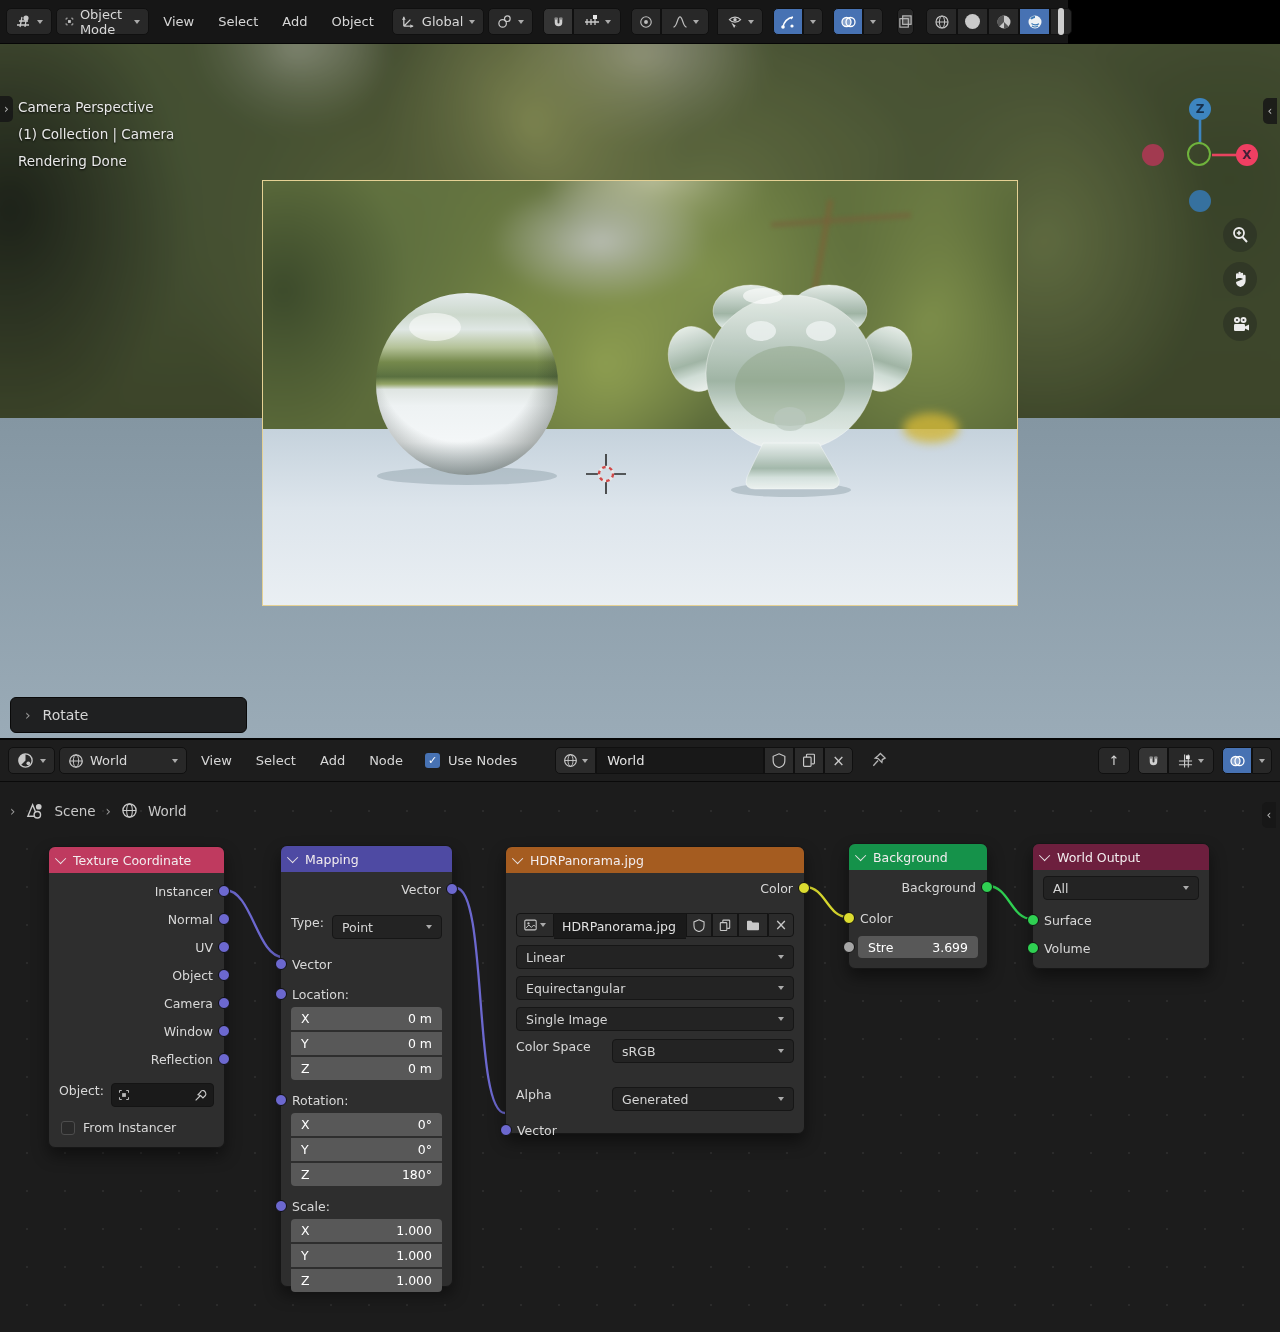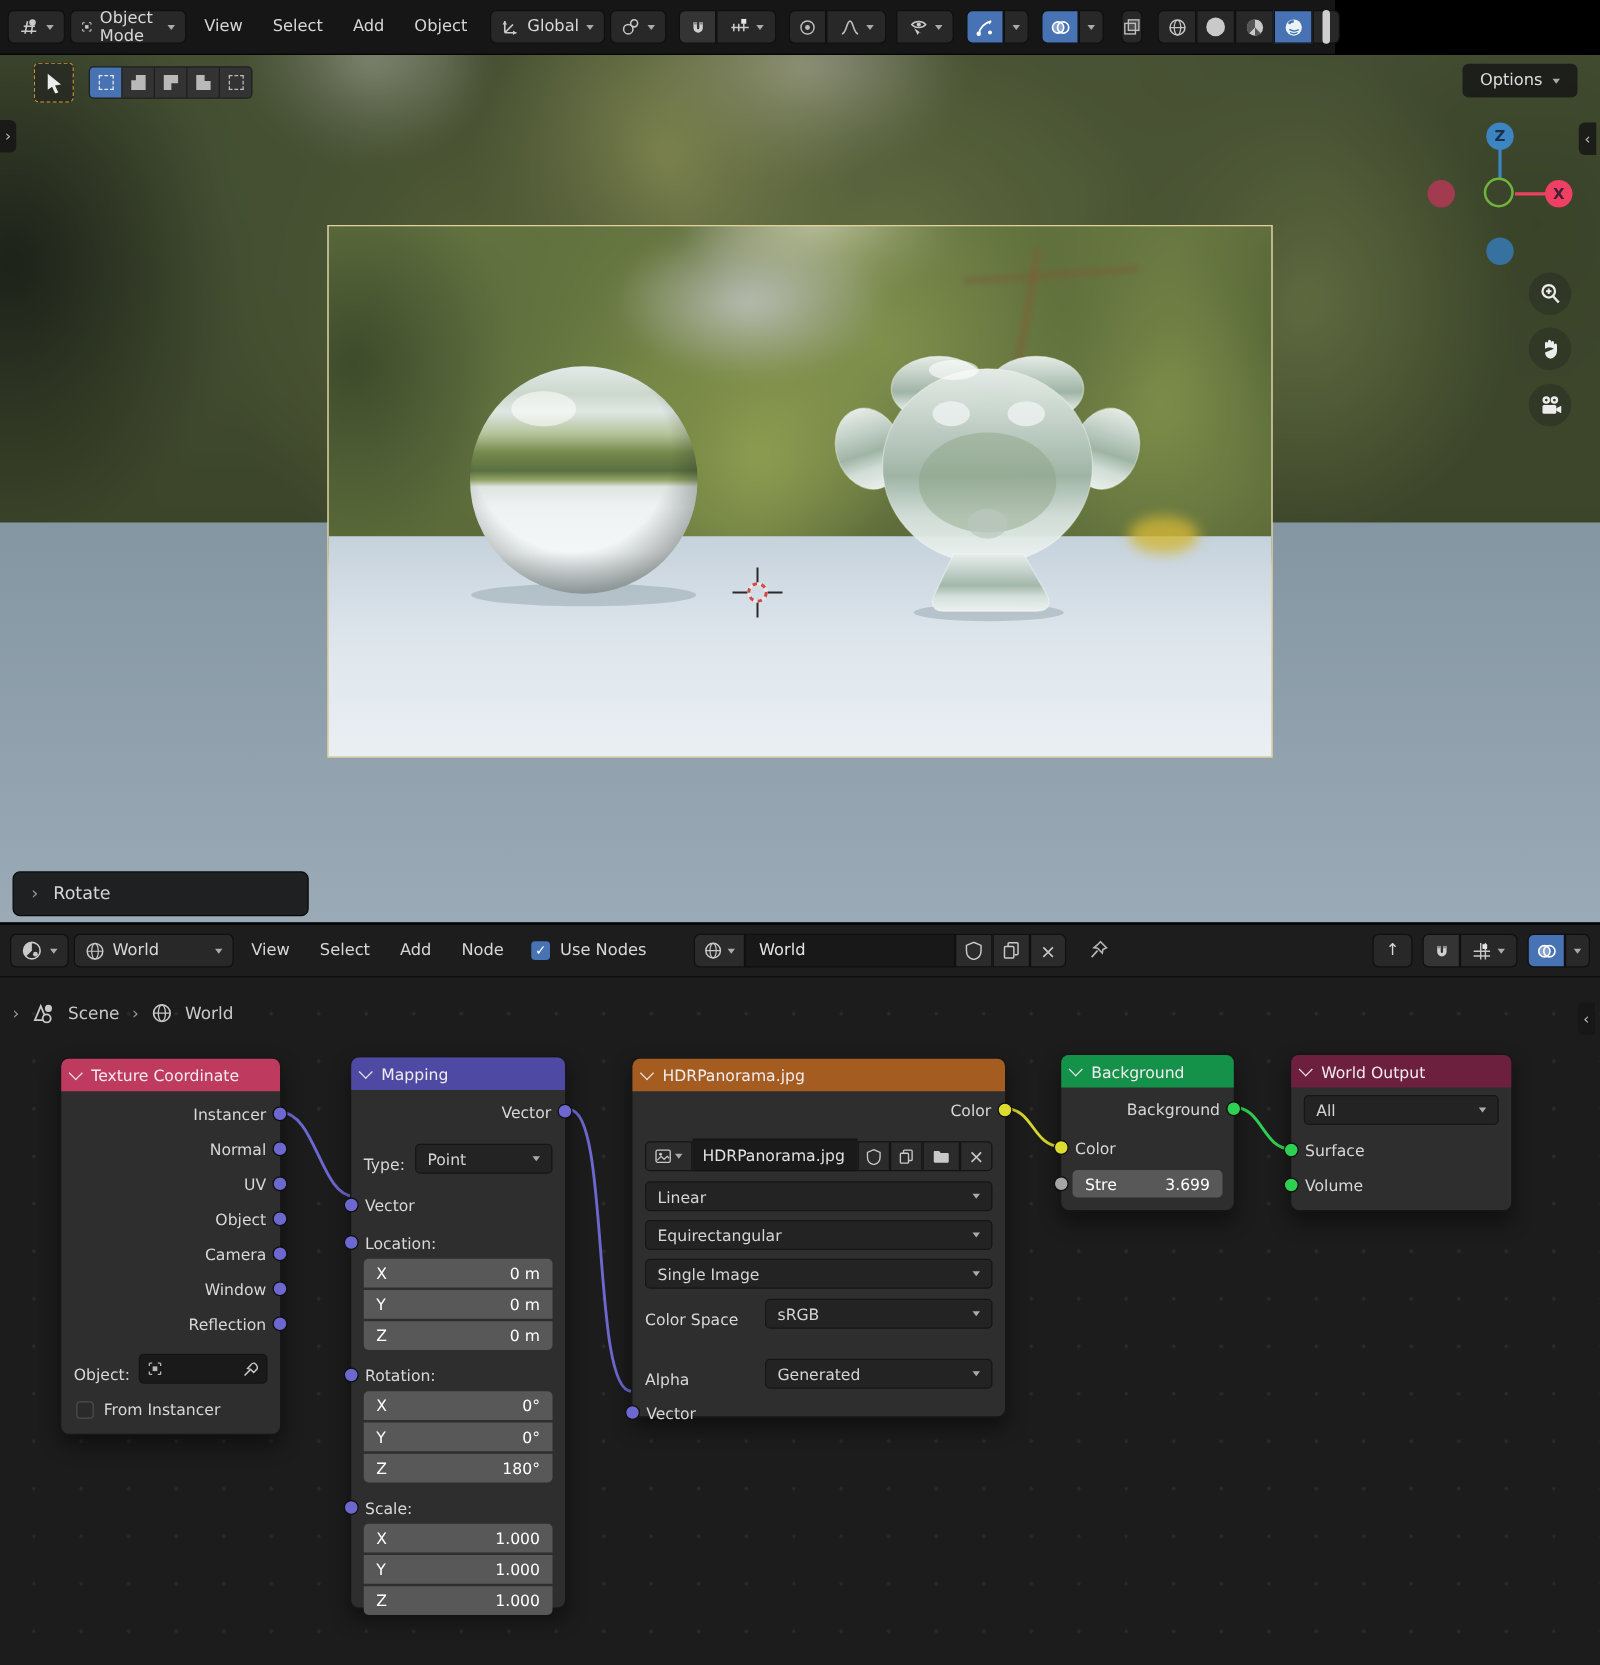--- a/index.html
+++ b/index.html
@@ -97,21 +97,21 @@
   .nrow{position:relative;height:22px;display:flex;align-items:center;padding:0 11px;}
   .nrow.out{justify-content:flex-end;}
   .sock{position:absolute;top:50%;width:12px;height:12px;margin-top:-6px;border-radius:50%;border:1.5px solid #0f0f0f;box-sizing:border-box;}
   .sock.r{right:-6px;} .sock.l{left:-6px;}
   .c-vec{background:#6c68cf;} .c-col{background:#dcdc30;} .c-shd{background:#2fd052;} .c-val{background:#a5a5a5;}
   .vgroup{margin:0 10px;}
   .vrow{height:23px;background:#585858;margin-bottom:2px;display:flex;justify-content:space-between;align-items:center;padding:0 10px;color:#fff;}
   .vrow:first-child{border-radius:4px 4px 0 0;} .vrow:last-child{border-radius:0 0 4px 4px;margin-bottom:0;}
   .dd{background:#232323;border:1px solid #161616;border-radius:4px;height:24px;display:flex;align-items:center;padding:0 9px;color:#d5d5d5;box-sizing:border-box;}
   .dd .tri{margin-left:auto;}
-  .fieldrow{display:flex;align-items:flex-end;margin:0 10px;height:24px;}
+  .fieldrow{display:flex;align-items:flex-start;margin:0 10px;height:24px;}
   .imgname{flex:1;height:24px;background:#1a1a1a;border-top:1px solid #141414;border-bottom:1px solid #141414;display:flex;align-items:center;padding:0 8px;color:#e0e0e0;overflow:hidden;white-space:nowrap;}
   .mini{width:26px;height:24px;background:#2b2b2b;border:1px solid #141414;display:flex;align-items:center;justify-content:center;flex:none;box-sizing:border-box;color:#c9c9c9;}
   .slider{flex:1;height:22px;background:#585858;border-radius:4px;display:flex;align-items:center;justify-content:space-between;padding:0 10px;color:#fff;}
   svg{display:block;}
 </style>
 </head>
 <body>
 
 <div id="app">
 
@@ -316,49 +316,26 @@
         </g>
       </svg>
     </div>
 
     <svg width="44" height="44" viewBox="0 0 44 44" style="position:absolute;left:584px;top:408px">
       <path d="M22 2 V15 M22 29 V42 M2 22 H15 M29 22 H42" stroke="#2a2a2a" stroke-width="1.6"></path>
       <circle cx="22" cy="22" r="7" fill="none" stroke="#e8e8e8" stroke-width="2.4"></circle>
       <circle cx="22" cy="22" r="7" fill="none" stroke="#d04848" stroke-width="2.4" stroke-dasharray="3.6 3.6"></circle>
     </svg>
 
-    <div id="tool-header">
-      <div class="tweak-btn">
-        <svg width="15" height="17" viewBox="0 0 14 16">
-            <path d="M2 1 L12 9 L7.5 9.8 L10 15 L7.6 15.9 L5.3 10.7 L2 13 Z" fill="#ececec"></path>
-          </svg>
-      </div>
-      <div class="selgrp">
-        <div class="selbtn on">
-            <span class="sq dash"></span>
-          </div>
-        <div class="selbtn">
-            <span class="sq inv"></span>
-          </div>
-        <div class="selbtn">
-            <span class="sq cut"></span>
-          </div>
-        <div class="selbtn">
-            <span class="sq" style="clip-path:polygon(0 0,60% 0,60% 40%,100% 40%,100% 100%,0 100%)"></span>
-          </div>
-        <div class="selbtn">
-            <span class="sq dot"></span>
-          </div>
-      </div>
-      <div class="options-pill">
-        <span>Options</span>
-        <span class="tri"></span>
-      </div>
-    </div>
-
+
+    <div class="vp-overlay">
+      <div>Camera Perspective</div>
+      <div>(1) Collection | Camera</div>
+      <div>Rendering Done</div>
+    </div>
 
     <div class="edge-tab" style="left:0;top:52px;width:13px;height:26px;border-radius:0 5px 5px 0">
         <span>›</span>
       </div>
     <div class="edge-tab" style="left:1263px;top:54px;width:14px;height:26px;border-radius:5px 0 0 5px">
         <span>‹</span>
       </div>
 
     <div id="nav-gizmo">
       <svg width="120" height="130" style="position:absolute;left:0;top:0">

